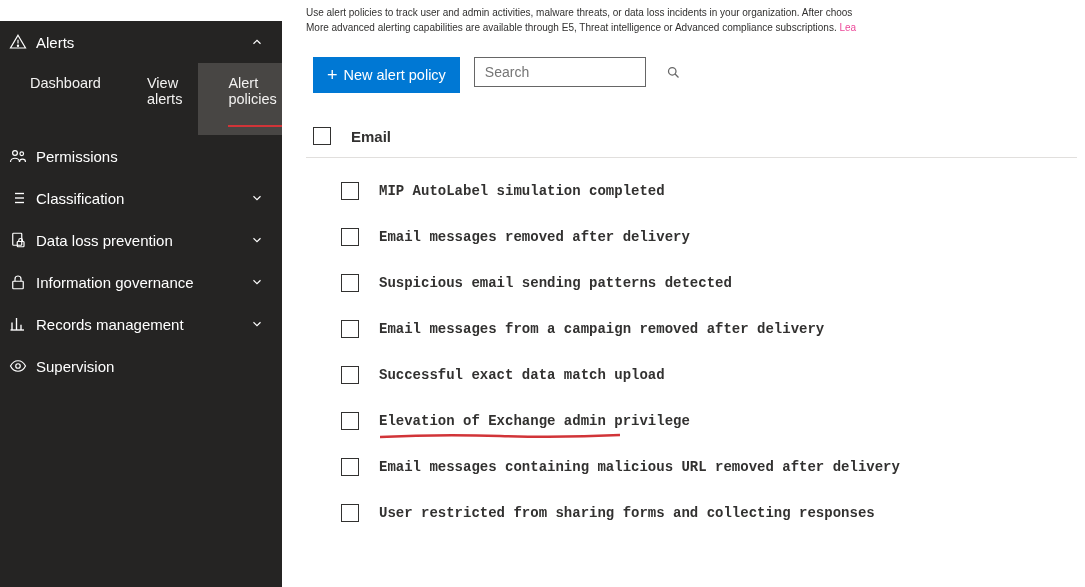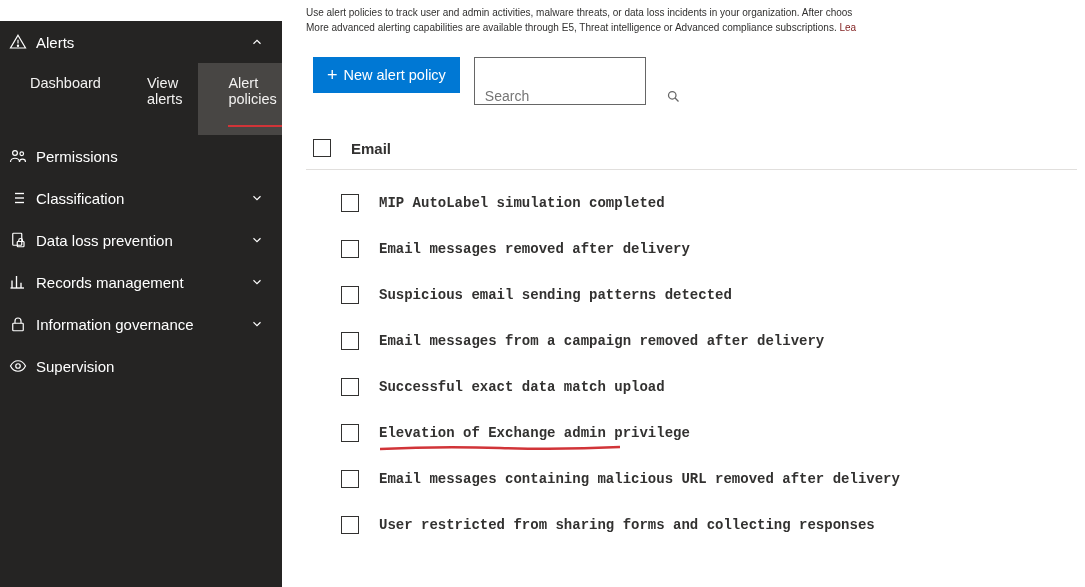--- a/index.html
+++ b/index.html
@@ -67,21 +67,21 @@
       flex-direction: column;
     }
     .intro {
       font-size: 10px;
       color: #323130;
       line-height: 1.45;
       padding-right: 10px;
       white-space: nowrap;
       overflow: hidden;
     }
-    .intro .link { color: #7f1d1d; cursor: pointer; text-align: right; }
+    .intro .link { color: #ec4899; cursor: pointer; text-align: right; }
     .toolbar {
       display: flex;
       gap: 14px;
       margin: 22px 0 26px 7px;
       align-items: stretch;
     }
     .btn-primary {
       background: #0078d4;
       color: #fff;
       border: none;
@@ -89,24 +89,24 @@
       height: 36px;
       font-size: 14.5px;
       cursor: pointer;
       display: flex;
       align-items: center;
       gap: 6px;
     }
     .btn-primary .plus { font-size: 18px; line-height: 1; font-weight: 300; }
     .search-wrap {
       border: 1px solid #666;
-      height: 48px;
+      height: 30px;
       width: 172px;
       display: flex;
-      align-items: flex-end;
+      align-items: center;
       padding: 0 10px;
     }
     .search-wrap input {
       border: none;
       outline: none;
       flex: 1;
       font-size: 14px;
       color: #666;
       background: transparent;
     }
@@ -228,43 +228,43 @@
     <span class="label">Data loss prevention</span>
     <span class="chev">
       <svg width="14" height="14" viewBox="0 0 24 24" fill="none" stroke="#fff" stroke-width="2">
           <polyline points="6 9 12 15 18 9"></polyline>
         </svg>
     </span>
   </div>
 
   <div class="nav-section-header">
     <span class="nav-icon">
+      <svg width="18" height="18" viewBox="0 0 24 24" fill="none" stroke="#fff" stroke-width="1.6">
+          <rect x="5" y="11" width="14" height="10" rx="1"></rect>
+          <path d="M8 11V8a4 4 0 0 1 8 0v3"></path>
+        </svg>
+    </span>
+    <span class="label">Information governance</span>
+    <span class="chev">
+      <svg width="14" height="14" viewBox="0 0 24 24" fill="none" stroke="#fff" stroke-width="2">
+          <polyline points="6 9 12 15 18 9"></polyline>
+        </svg>
+    </span>
+  </div>
+
+  <div class="nav-section-header">
+    <span class="nav-icon">
       <svg width="18" height="18" viewBox="0 0 24 24" fill="none" stroke="#fff" stroke-width="1.8">
           <line x1="4" y1="20" x2="4" y2="10"></line>
           <line x1="10" y1="20" x2="10" y2="4"></line>
           <line x1="16" y1="20" x2="16" y2="13"></line>
           <line x1="2" y1="20" x2="20" y2="20"></line>
         </svg>
     </span>
     <span class="label">Records management</span>
-    <span class="chev">
-      <svg width="14" height="14" viewBox="0 0 24 24" fill="none" stroke="#fff" stroke-width="2">
-          <polyline points="6 9 12 15 18 9"></polyline>
-        </svg>
-    </span>
-  </div>
-
-  <div class="nav-section-header">
-    <span class="nav-icon">
-      <svg width="18" height="18" viewBox="0 0 24 24" fill="none" stroke="#fff" stroke-width="1.6">
-          <rect x="5" y="11" width="14" height="10" rx="1"></rect>
-          <path d="M8 11V8a4 4 0 0 1 8 0v3"></path>
-        </svg>
-    </span>
-    <span class="label">Information governance</span>
     <span class="chev">
       <svg width="14" height="14" viewBox="0 0 24 24" fill="none" stroke="#fff" stroke-width="2">
           <polyline points="6 9 12 15 18 9"></polyline>
         </svg>
     </span>
   </div>
 
   <div class="nav-section-header">
     <span class="nav-icon">
       <svg width="18" height="18" viewBox="0 0 24 24" fill="none" stroke="#fff" stroke-width="1.6">

